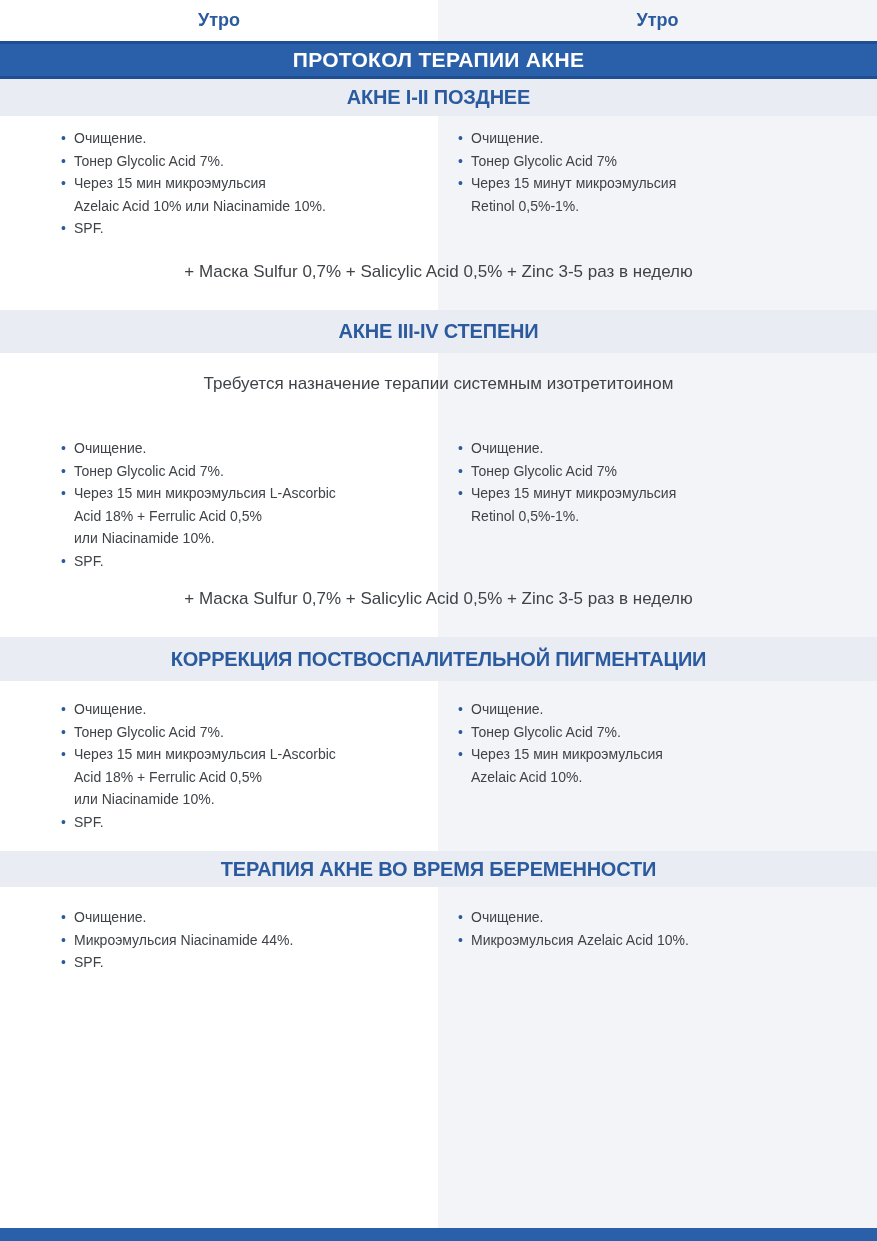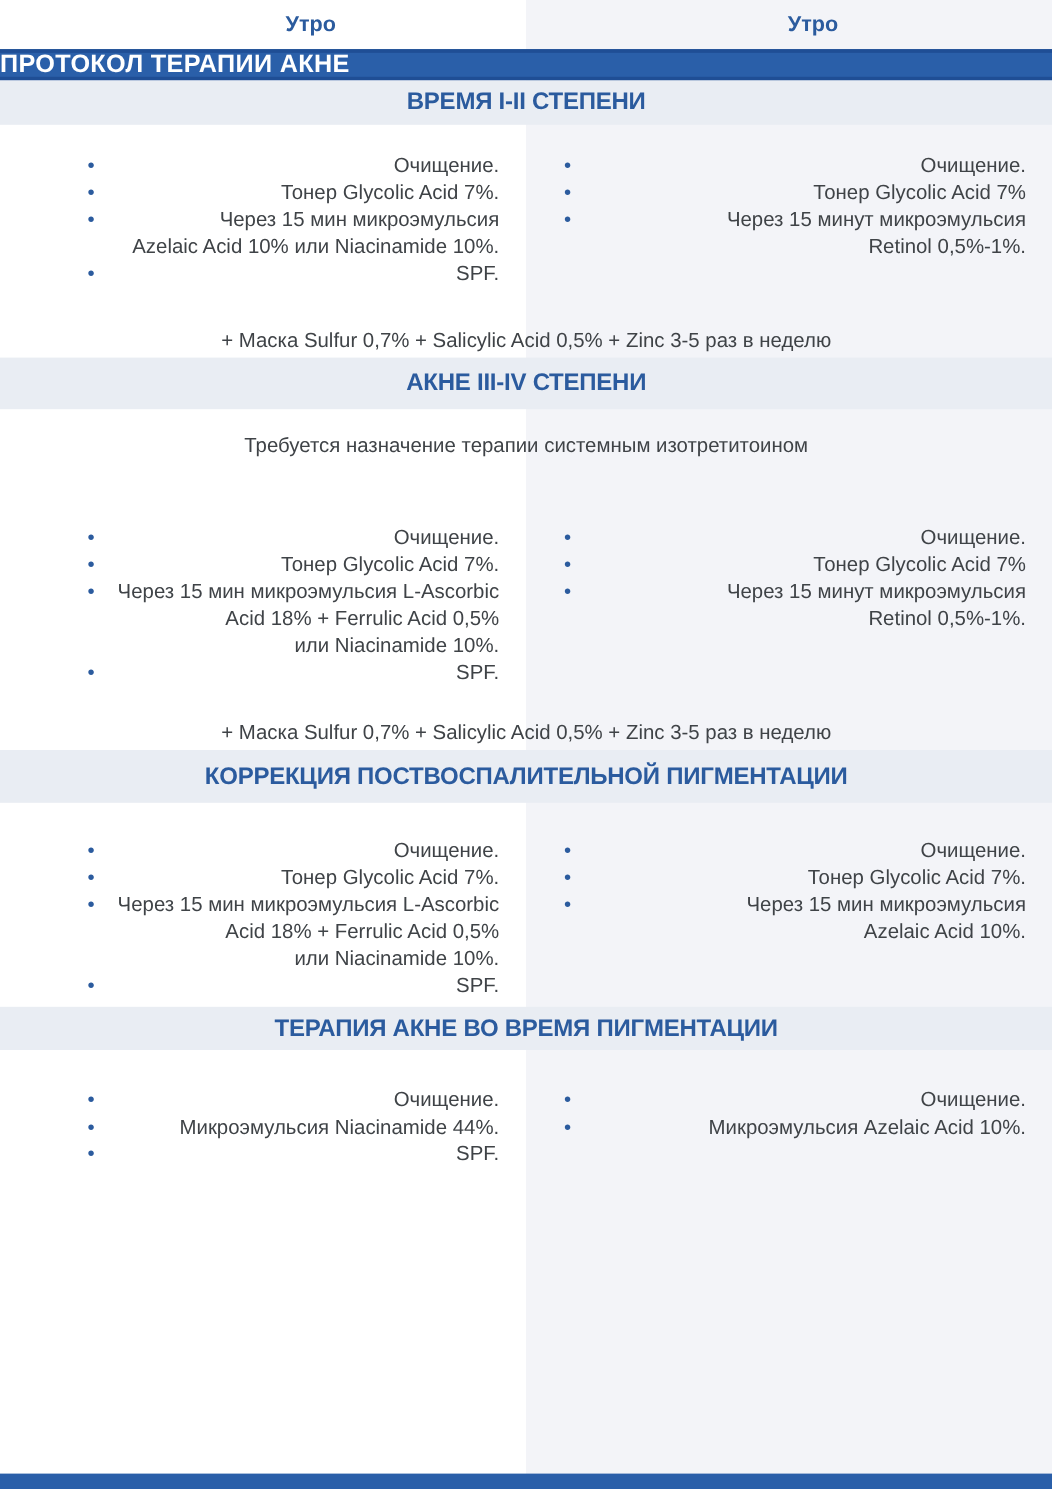--- a/index.html
+++ b/index.html
@@ -8,47 +8,46 @@
     width:877px;height:1241px;
     margin:0 auto;
     font-family:"Liberation Sans","DejaVu Sans",sans-serif;
     background:linear-gradient(90deg,#ffffff 438px,#f3f4f8 438px);
     overflow:hidden;
   }
   
   .day-header{
     display:grid;grid-template-columns:438px 1fr;
     height:41px;
-    margin-left:40px;
   }
   .day-cell{
     display:flex;align-items:center;justify-content:center;
     color:#2b5b9e;font-size:18px;font-weight:bold;
   }
   
   .main-banner{
-    box-sizing:border-box;height:26px;
+    box-sizing:border-box;height:38px;
     background:#2a5fa9;
     border-top:3px solid #1f4e95;border-bottom:3px solid #1f4e95;
-    display:flex;align-items:center;justify-content:flex-start;
+    display:flex;align-items:center;justify-content:center;
     color:#ffffff;font-size:21px;font-weight:bold;letter-spacing:.3px;
   }
   
   .band{
     background:#e9edf3;
     display:flex;align-items:center;justify-content:center;
   }
   .band-title{
     color:#2b5b9e;font-size:20px;font-weight:bold;letter-spacing:-.2px;
   }
   .content{box-sizing:border-box;}
   .cols{display:grid;grid-template-columns:438px 1fr;}
   ul.routine{
-    list-style:none;margin:12px;padding:0;
-    color:#3f4347;font-size:17px;line-height:22.5px;text-align:right;
+    list-style:none;margin:0;padding:0;
+    color:#3f4347;font-size:14px;line-height:22.5px;
   }
   ul.routine.morning{padding-left:61px;padding-right:10px;}
   ul.routine.evening{padding-left:20px;padding-right:10px;}
   ul.routine li{
     position:relative;padding-left:13px;white-space:pre-line;
   }
   ul.routine li::before{
     content:"\2022";
     position:absolute;left:0;top:0;
     color:#2b5b9e;
@@ -85,21 +84,21 @@
     <div class="day-cell">Утро</div>
   </div>
 
   <div class="main-banner">
     <span>ПРОТОКОЛ ТЕРАПИИ АКНЕ</span>
   </div>
 
   <div>
   <div class="section sec-acne-1-2">
     <div class="band">
-      <span class="band-title">ВРЕМЯ I-II СТЕПЕНИ</span>
+      <span class="band-title">АКНЕ I-II ПОЗДНЕЕ</span>
     </div>
     <div class="content">
       <div class="cols">
         <ul class="routine morning">
               <li>Очищение.</li>
               <li>Тонер Glycolic Acid 7%.</li>
               <li>Через 15 мин микроэмульсия
 Azelaic Acid 10% или Niacinamide 10%.</li>
               <li>SPF.</li>
             </ul>
@@ -166,21 +165,21 @@
               <li>Через 15 мин микроэмульсия
 Azelaic Acid 10%.</li>
             </ul>
       </div>
 
     </div>
   </div>
 
   <div class="section sec-pregnancy">
     <div class="band">
-      <span class="band-title">ТЕРАПИЯ АКНЕ ВО ВРЕМЯ ПИГМЕНТАЦИИ</span>
+      <span class="band-title">ТЕРАПИЯ АКНЕ ВО ВРЕМЯ БЕРЕМЕННОСТИ</span>
     </div>
     <div class="content">
       <div class="cols">
         <ul class="routine morning">
               <li>Очищение.</li>
               <li>Микроэмульсия Niacinamide 44%.</li>
               <li>SPF.</li>
             </ul>
         <ul class="routine evening">
               <li>Очищение.</li>

